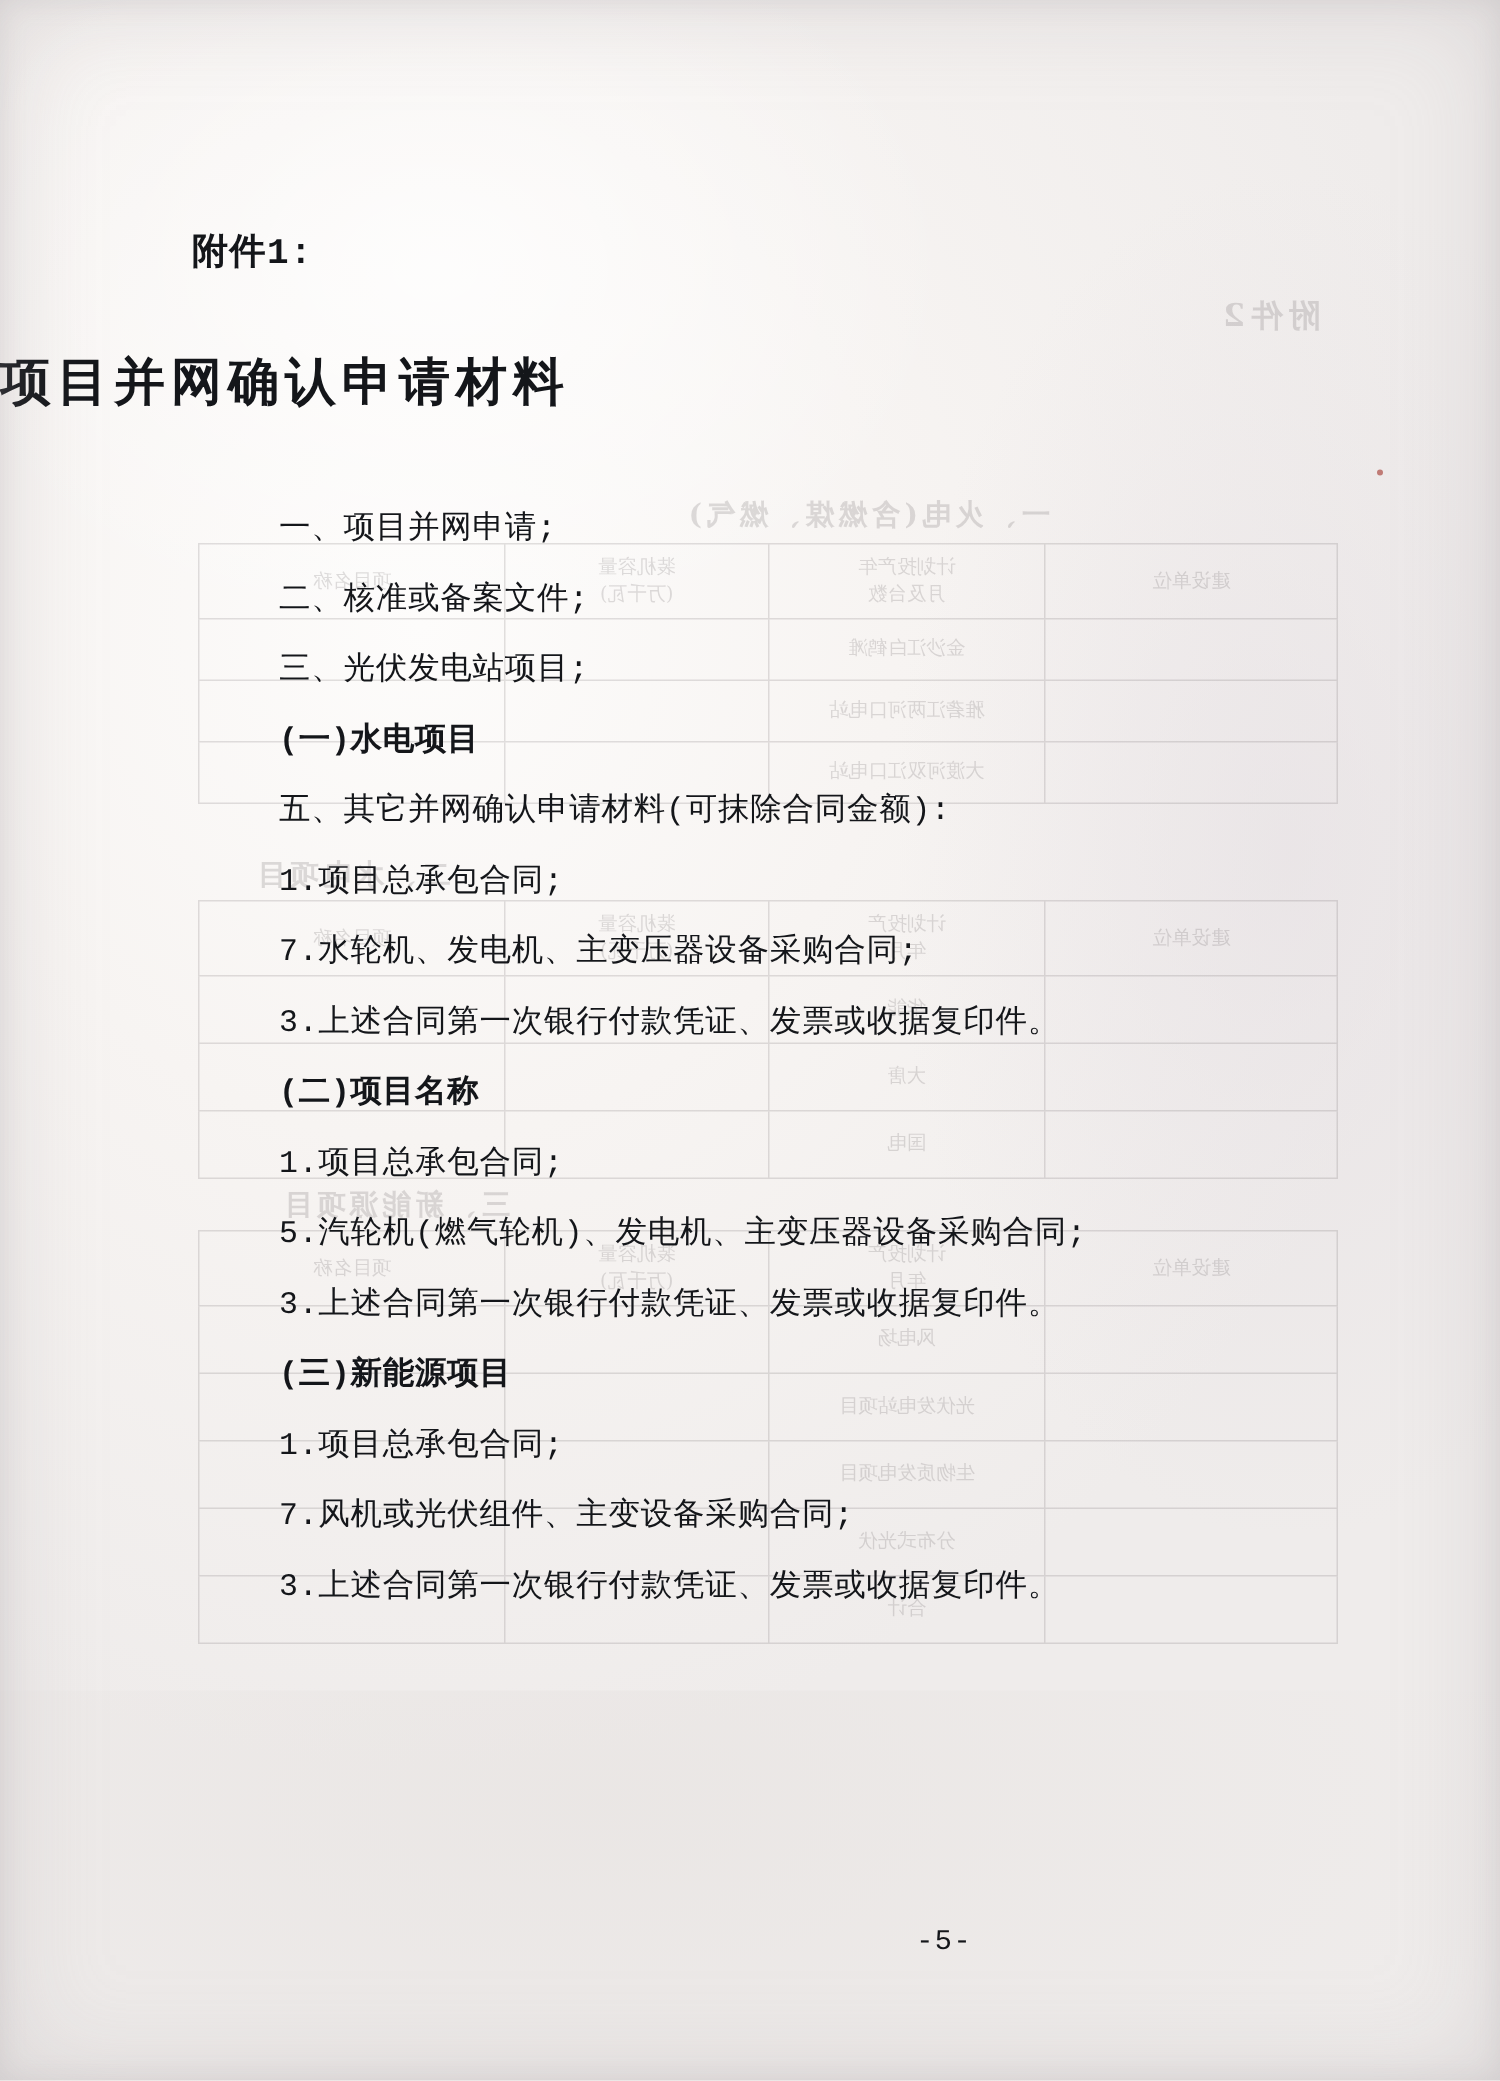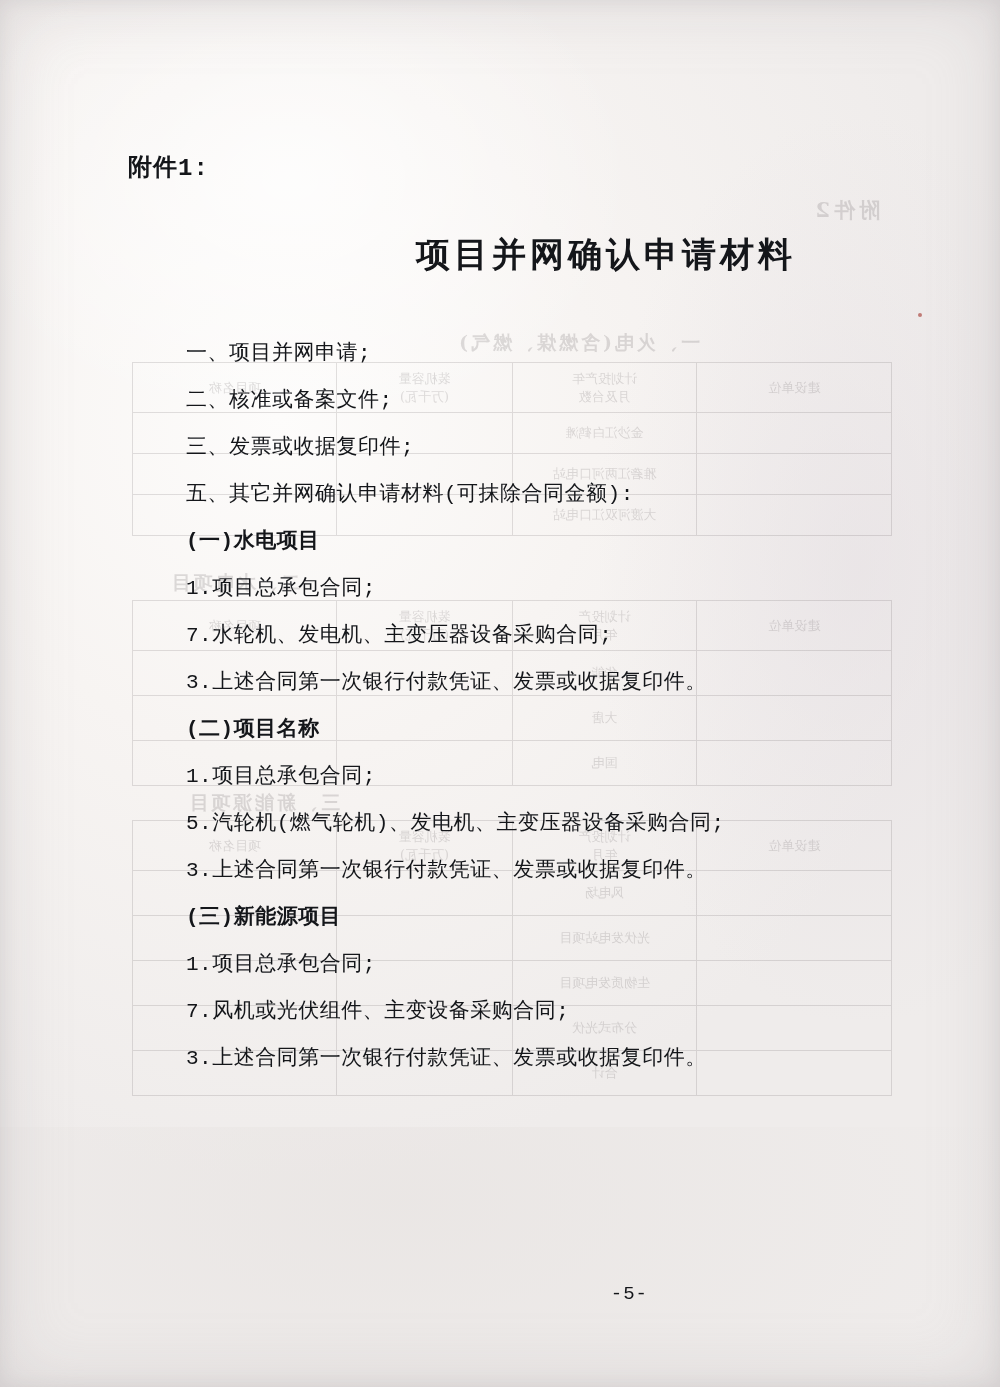--- a/index.html
+++ b/index.html
@@ -98,25 +98,24 @@
     left: 128px;
     top: 147px;
     font-size: 24px;
     font-weight: bold;
     letter-spacing: 1px;
   }
   .doc-title {
     position: absolute;
     left: 0; right: 0;
     top: 228px;
-    text-align: right;
+    text-align: left;
     font-size: 34px;
     font-weight: bold;
     letter-spacing: 4px;
-    padding-left: 47px;
   }
   .body-list {
     position: absolute;
     left: 186px;
     top: 326px;
     width: 760px;
   }
   .line {
     font-size: 21px;
     line-height: 47px;
@@ -260,23 +259,23 @@
 
   <div class="content">
 
     <div class="attachment-label">附件1:</div>
 
     <div class="doc-title">项目并网确认申请材料</div>
 
     <div class="body-list">
       <div class="line">一、项目并网申请;</div>
       <div class="line">二、核准或备案文件;</div>
-      <div class="line">三、发票或收据复印件;</div>
+      <div class="line">三、光伏发电站项目;</div>
+      <div class="line bold">(一)水电项目</div>
       <div class="line">五、其它并网确认申请材料(可抹除合同金额):</div>
-      <div class="line bold">(一)水电项目</div>
       <div class="line">1.项目总承包合同;</div>
       <div class="line">7.水轮机、发电机、主变压器设备采购合同;</div>
       <div class="line">3.上述合同第一次银行付款凭证、发票或收据复印件。</div>
       <div class="line bold">(二)项目名称</div>
       <div class="line">1.项目总承包合同;</div>
       <div class="line">5.汽轮机(燃气轮机)、发电机、主变压器设备采购合同;</div>
       <div class="line">3.上述合同第一次银行付款凭证、发票或收据复印件。</div>
       <div class="line bold">(三)新能源项目</div>
       <div class="line">1.项目总承包合同;</div>
       <div class="line">7.风机或光伏组件、主变设备采购合同;</div>

